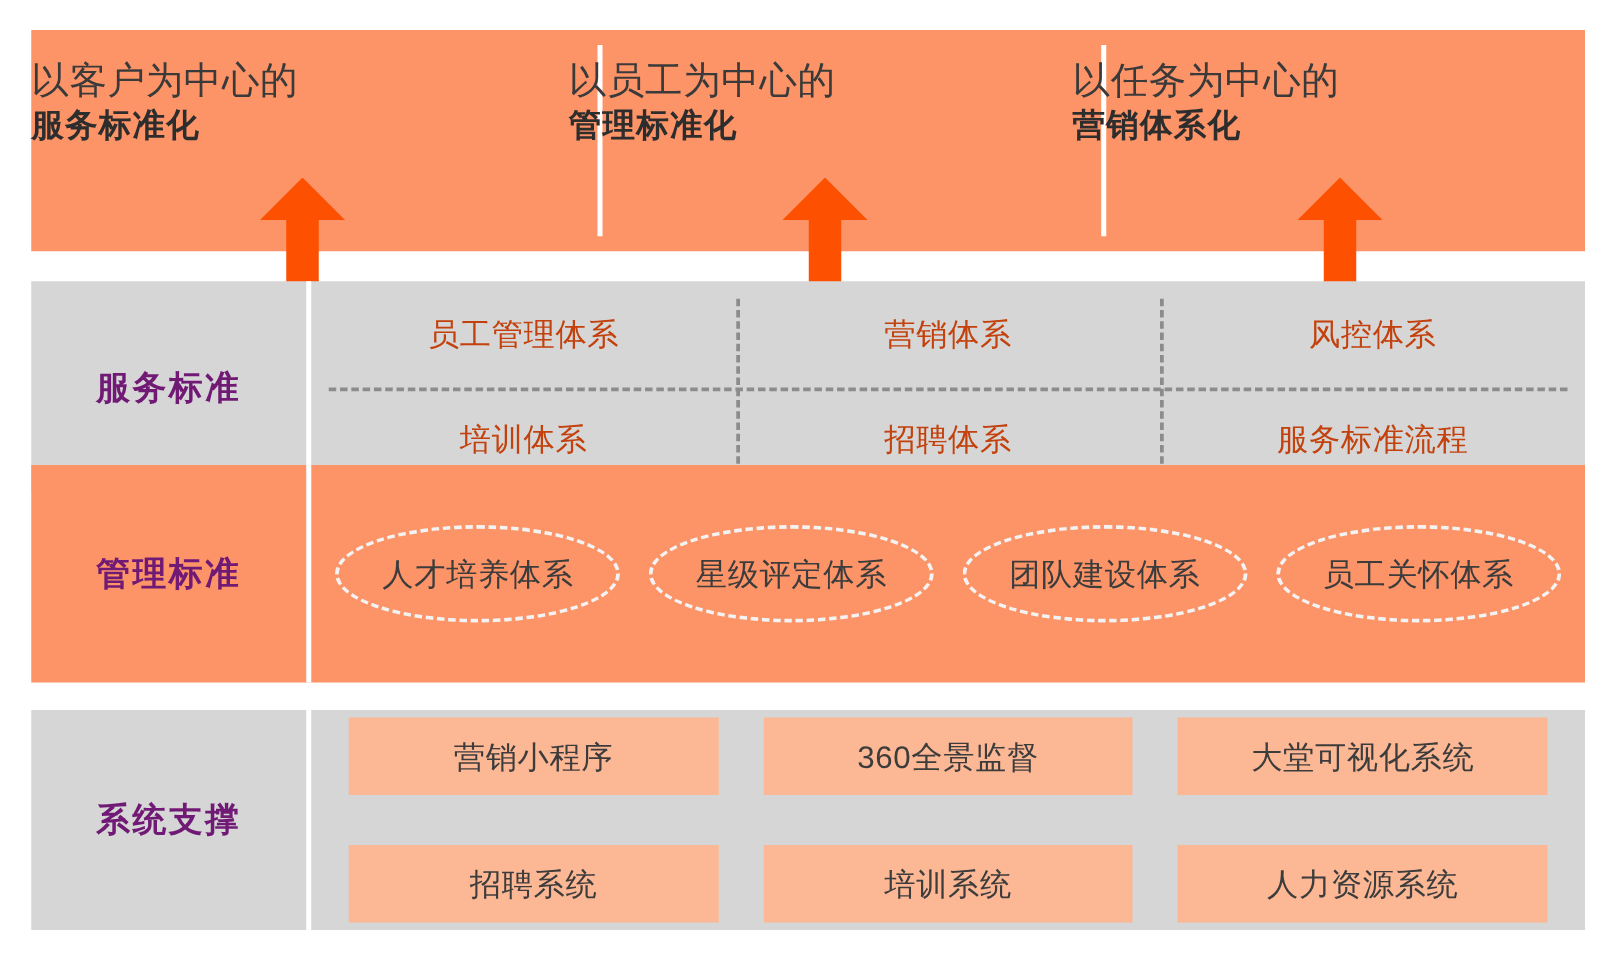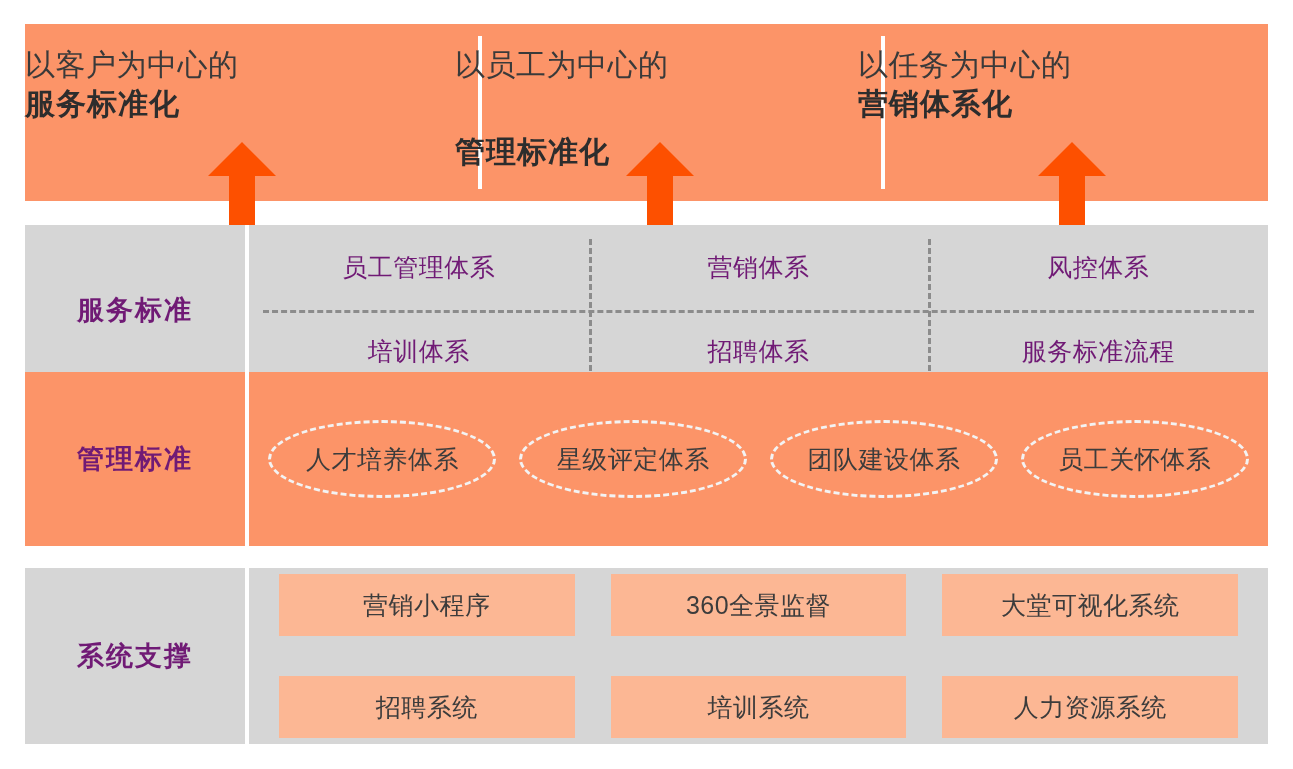--- a/index.html
+++ b/index.html
@@ -31,40 +31,40 @@
   }
   .top-cell {
     position: relative;
     flex: 0 0 auto;
     display: flex;
     flex-direction: column;
     padding-top: 22px;
     box-sizing: border-box;
   }
   .top-cell.c1 { width: 430px; }
-  .top-cell.c2 { width: 403px; gap: 48px; }
+  .top-cell.c2 { width: 403px; }
   .top-cell.c3 { width: 410px; }
   .top-div {
     position: absolute;
     top: 12px;
     width: 4px;
     height: 153px;
     background: #ffffff;
   }
   .top-div.d1 { left: 453px; }
   .top-div.d2 { left: 856px; }
   .top-line1 {
     font-size: 30px;
     color: #3A3A3A;
     line-height: 1.28;
     letter-spacing: 0.5px;
     white-space: nowrap;
   }
   .top-line2 {
-    font-size: 30px;
+    font-size: 26px;
     font-weight: bold;
     color: #2D2D2D;
     line-height: 1.3;
     letter-spacing: 1px;
     white-space: nowrap;
   }
 
   
   .arrow {
     position: absolute;
@@ -115,21 +115,21 @@
     inset: 0;
     display: grid;
     grid-template-columns: 1fr 1fr 1fr;
     grid-template-rows: 1fr 1fr;
   }
   .svc-cell {
     display: flex;
     align-items: center;
     justify-content: center;
     font-size: 25px;
-    color: #701a75;
+    color: #c2410c;
     letter-spacing: 0.5px;
   }
   .svc-hline {
     position: absolute;
     left: 14px;
     right: 14px;
     top: 50%;
     height: 0;
     border-top: 3px dashed #8C8C8C;
   }

